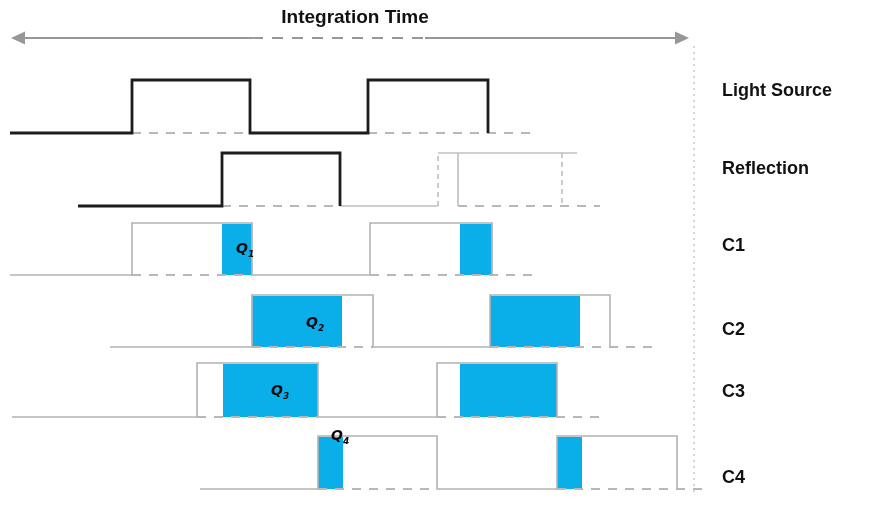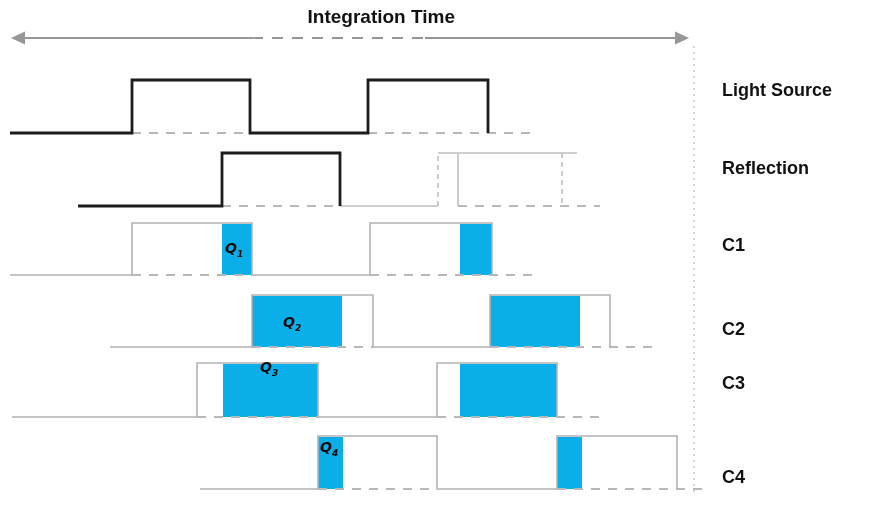--- a/index.html
+++ b/index.html
@@ -7,36 +7,37 @@
     position:relative;
     width:877px;height:518px;
     background:#ffffff;
     font-family:"Liberation Sans", sans-serif;
     overflow:hidden;
   }
   #wavesvg{position:absolute;left:0;top:0;}
   .title{
     position:absolute;
     left:255px;top:6px;width:200px;
-    text-align:right;
+    text-align:center;
     font-size:19px;font-weight:bold;color:#111;
     letter-spacing:0px;
   }
   .siglabel{
     position:absolute;
     left:722px;
     font-size:18px;font-weight:bold;color:#111;
     white-space:nowrap;
   }
   .qlabel{
     position:absolute;
     font-size:14px;font-weight:bold;font-style:italic;color:#0a0a0a;
     font-family:"DejaVu Sans", sans-serif;
     white-space:nowrap;
     line-height:14px;
+    margin-left:11px;
   }
   .qlabel .sub{
     font-size:9px;
     vertical-align:-4px;
   }
 </style>
 </head>
 <body>
 
 <div id="stage">
@@ -101,29 +102,29 @@
       <path d="M200 489 H318 V436 H437 V489 H557 V436 H677 V489" stroke="#b3b3b3" stroke-width="1.6"></path>
     </g>
   </svg>
 
   <div class="title">Integration Time</div>
 
   <div class="siglabel" style="top:158px">Reflection</div>
   <div class="siglabel" style="top:80px">Light Source</div>
   <div class="siglabel" style="top:235px">C1</div>
   <div class="siglabel" style="top:319px">C2</div>
-  <div class="siglabel" style="top:373px">C3</div>
+  <div class="siglabel" style="top:381px">C3</div>
   <div class="siglabel" style="top:467px">C4</div>
 
   <div class="qlabel" style="left:225px;top:241px">
     <span>Q</span><span class="sub">1</span>
   </div>
-  <div class="qlabel" style="left:283px;top:315px">
+  <div class="qlabel" style="left:295px;top:315px">
     <span>Q</span><span class="sub">2</span>
   </div>
-  <div class="qlabel" style="left:260px;top:360px">
+  <div class="qlabel" style="left:260px;top:383px">
     <span>Q</span><span class="sub">3</span>
   </div>
-  <div class="qlabel" style="left:320px;top:440px">
+  <div class="qlabel" style="left:320px;top:428px">
     <span>Q</span><span class="sub">4</span>
   </div>
 
 </div>
 
 </body></html>

